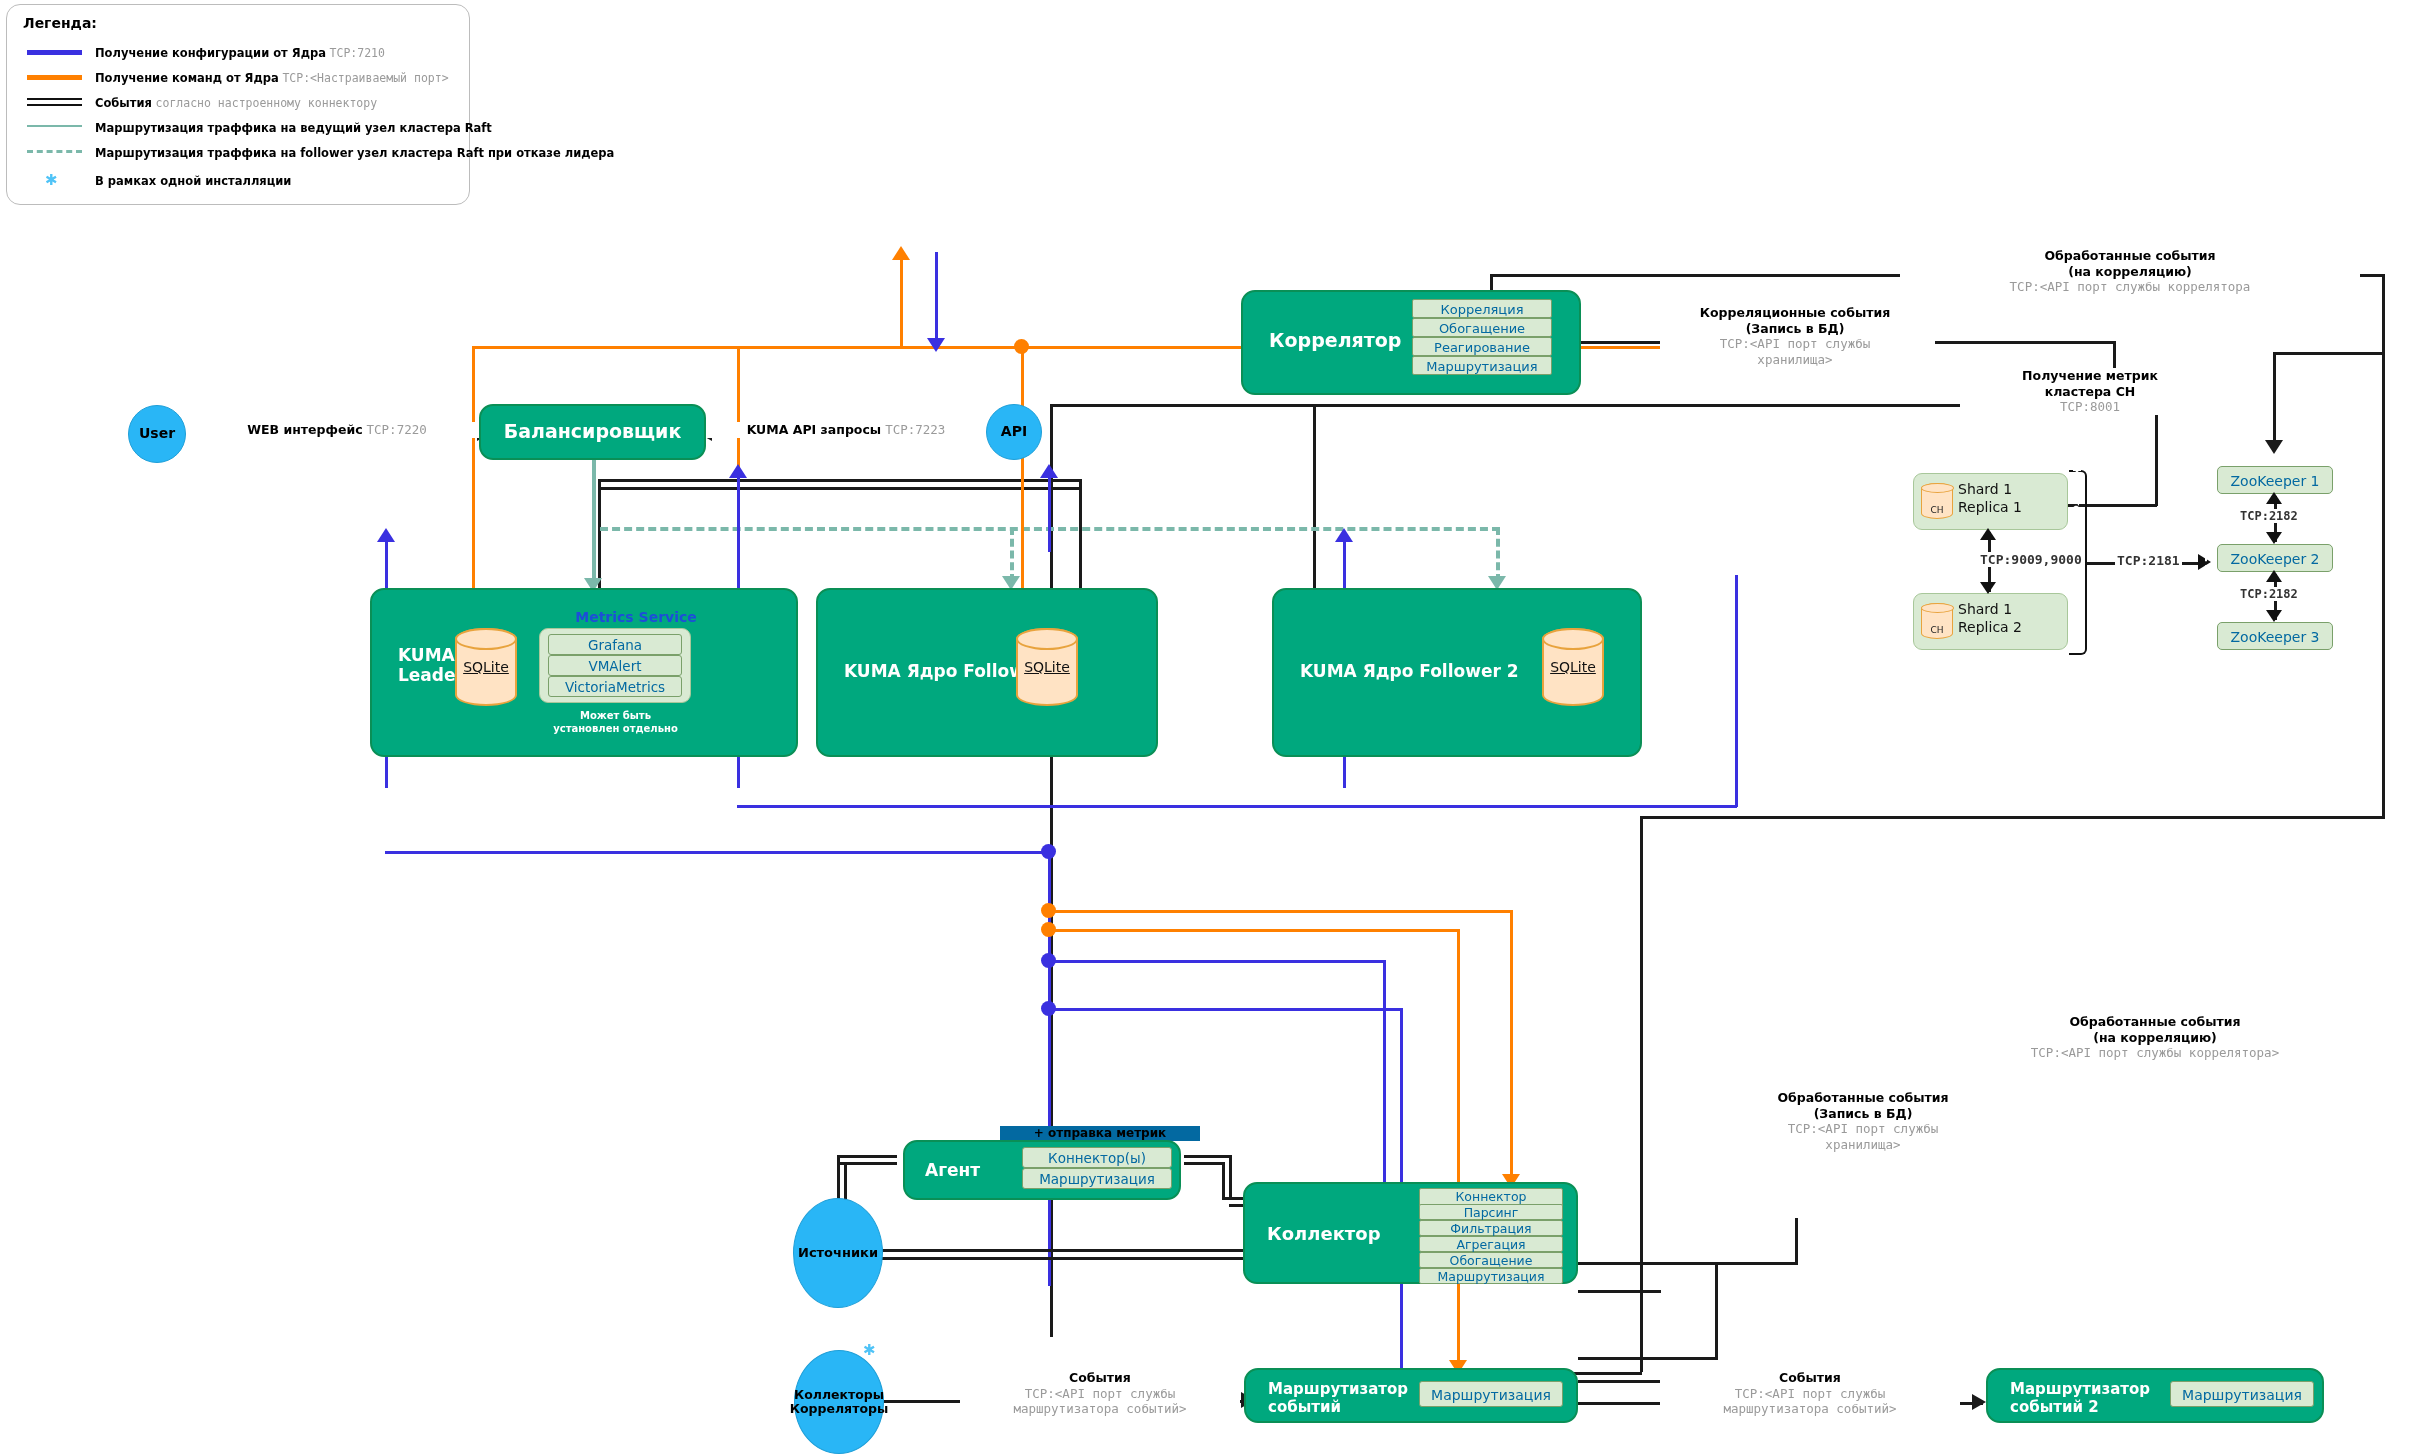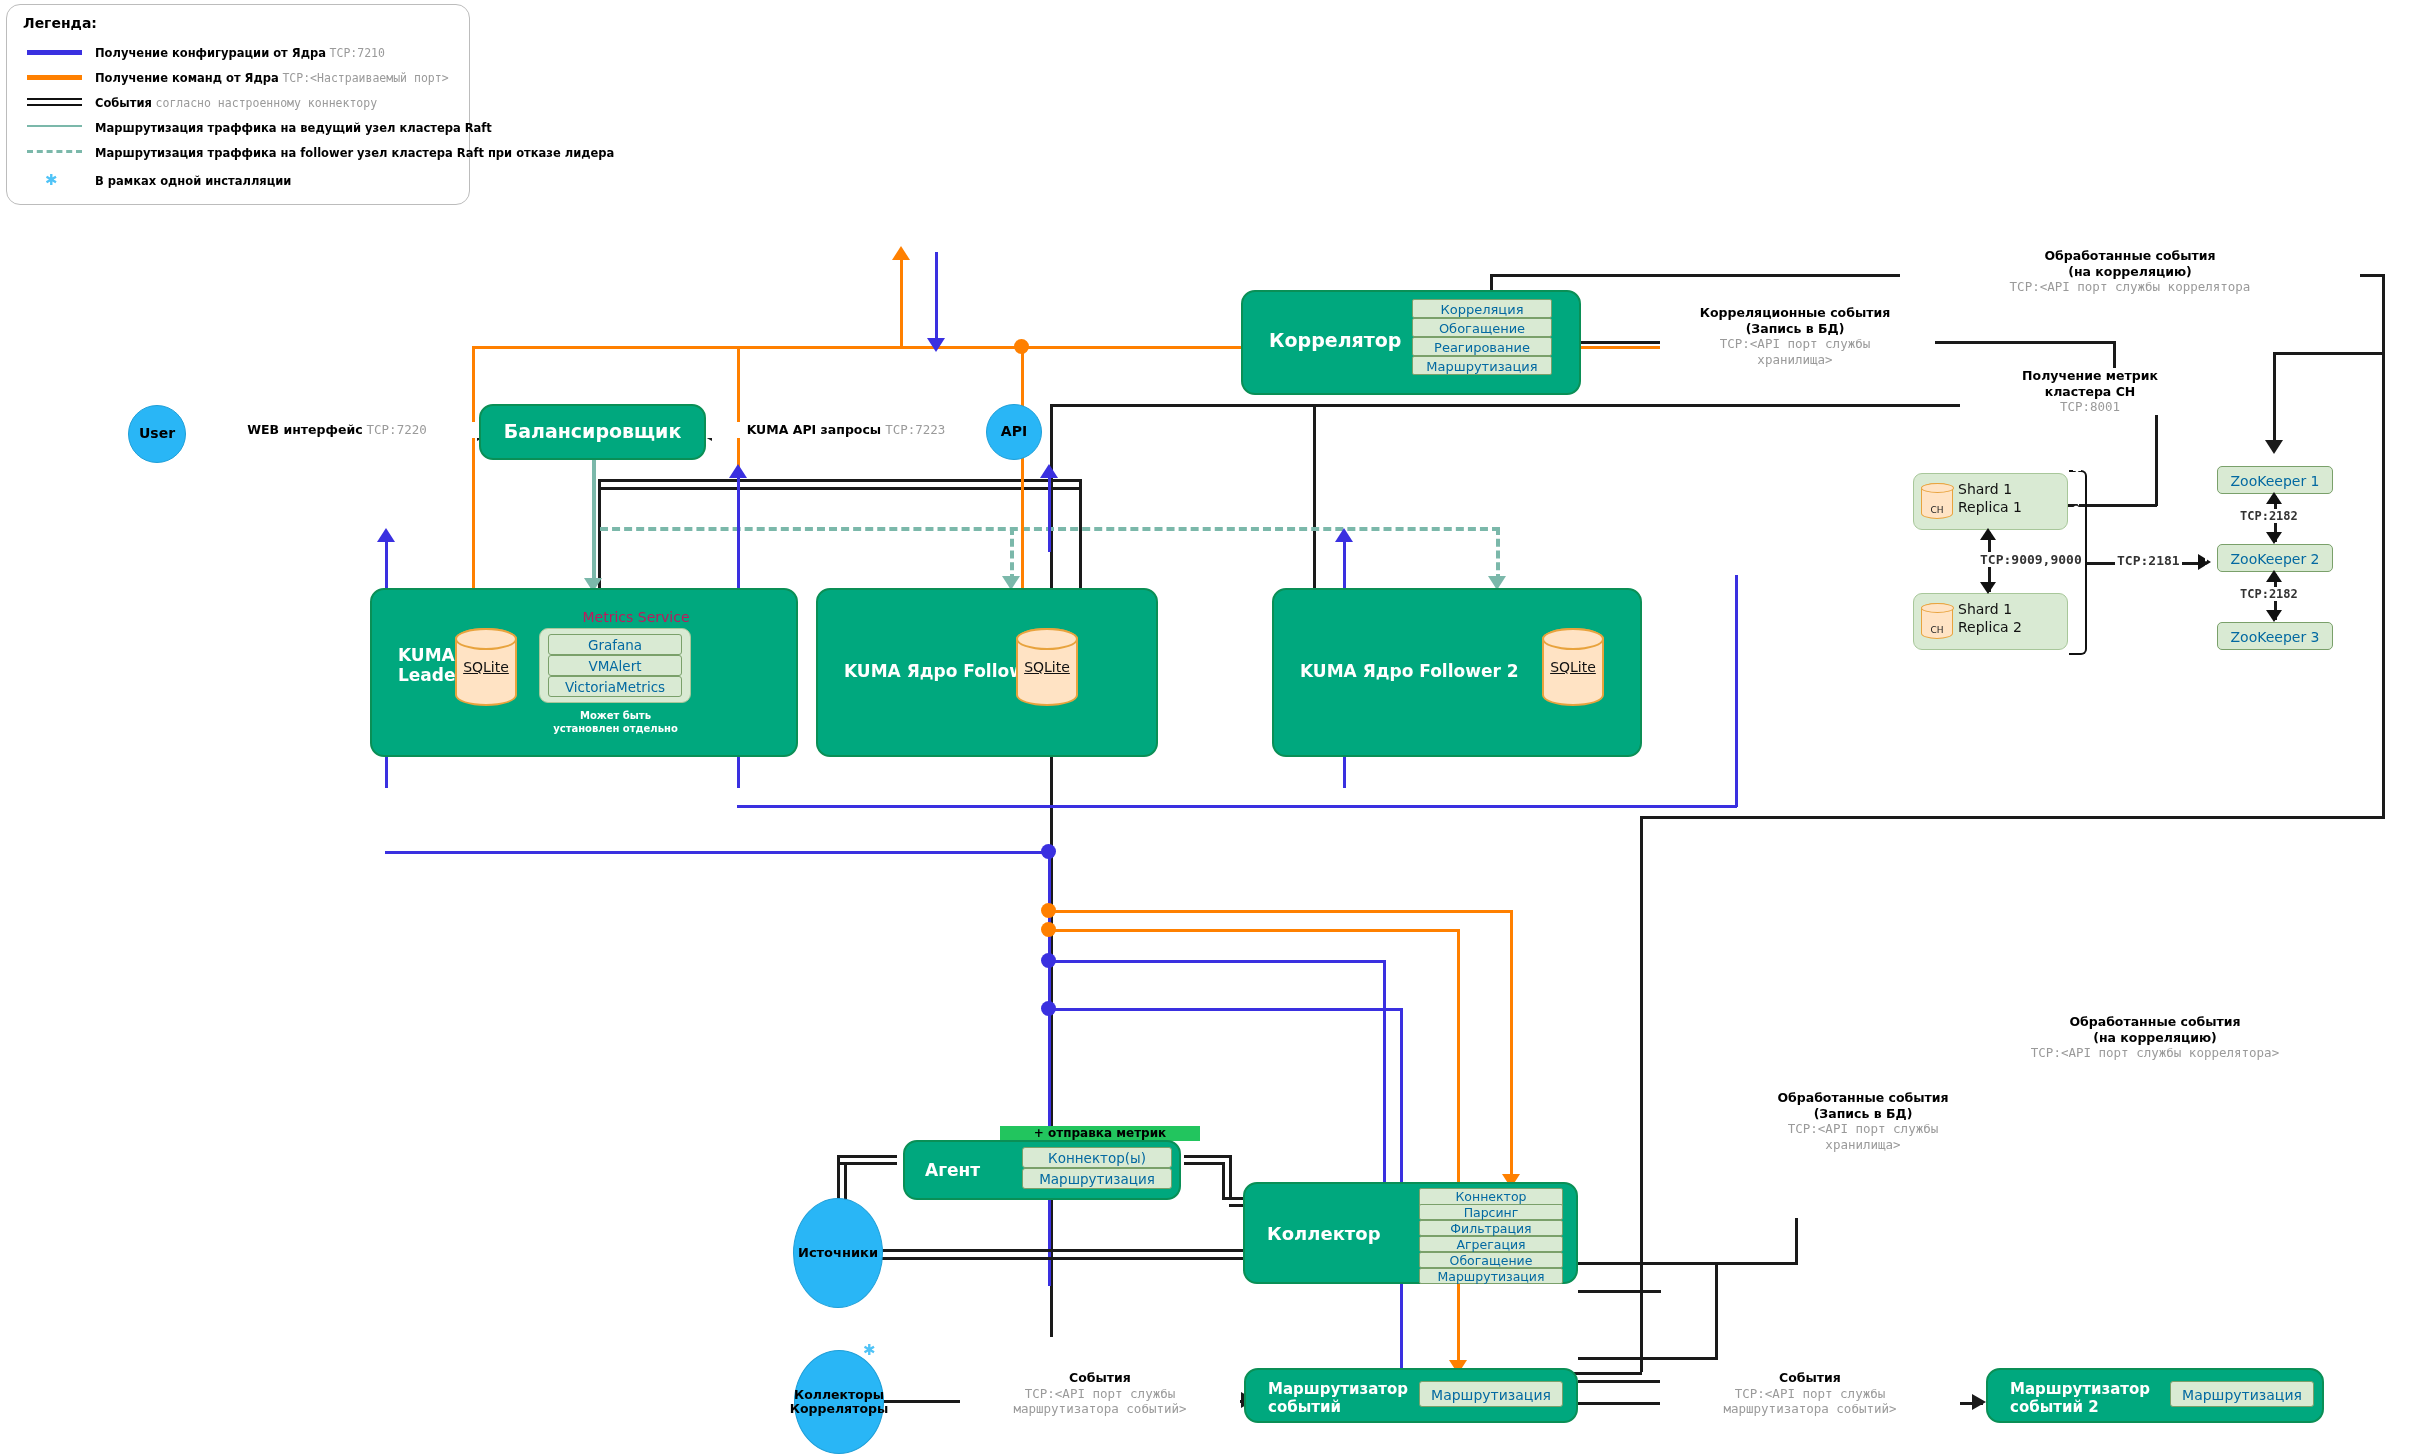--- a/index.html
+++ b/index.html
@@ -279,40 +279,40 @@
     <i style="white-space:pre-line">TCP:&lt;API порт службы
 маршрутизатора событий&gt;</i>
   </div>
 
   <div class="lbl" style="left:1660px;top:1370px;width:300px;font-size:12.5px;background:#fff">
     <b>События</b><br>
     <i style="white-space:pre-line">TCP:&lt;API порт службы
 маршрутизатора событий&gt;</i>
   </div>
 
-  <div class="lbl" style="left:1000px;top:1126px;width:200px;font-size:12px;background:#22c55e">
+  <div class="lbl" style="left:1000px;top:1126px;width:200px;font-size:12px;background:#0369a1">
     <b>+ отправка метрик</b>
   </div>
 
   <div class="ellipse" style="left:128px;top:405px;width:58px;height:58px;font-size:14px">
     <span>User</span>
   </div>
 
   <div class="ellipse" style="left:986px;top:404px;width:56px;height:56px;font-size:14px">
     <span>API</span>
   </div>
 
   <div class="node" style="left:479px;top:404px;width:227px;height:56px;justify-content:center">
     <div class="ttl" style="font-size:19px">Балансировщик</div>
   </div>
 
   <div class="node" style="left:370px;top:588px;width:428px;height:169px">
     <div class="ttl" style="position:absolute;left:26px;top:56px;width:150px;font-size:17px">KUMA Ядро Leader</div>
   </div>
-  <div class="abs" style="left:545px;top:609px;width:182px;text-align:center;color:#be185d;font-weight:normal;font-size:14px">Metrics Service</div>
+  <div class="abs" style="left:545px;top:609px;width:182px;text-align:center;color:#1d4ed8;font-weight:bold;font-size:14px">Metrics Service</div>
   <div class="abs" style="left:539px;top:628px;width:152px;height:75px;background:#d9ead3;border:1px solid #a8c79a;border-radius:9px"></div>
   <div class="sub" style="left:548px;top:634px;width:134px;height:21px;line-height:21px;font-size:13.5px;border-radius:3px">Grafana</div>
   <div class="sub" style="left:548px;top:655px;width:134px;height:21px;line-height:21px;font-size:13.5px;border-radius:3px">VMAlert</div>
   <div class="sub" style="left:548px;top:676px;width:134px;height:21px;line-height:21px;font-size:13.5px;border-radius:3px">VictoriaMetrics</div>
   <div class="abs" style="left:528px;top:709px;width:175px;text-align:center;color:#fff;font-weight:bold;font-size:10px;line-height:1.3;white-space:pre-line">Может быть
 установлен отдельно</div>
   <div class="cyl" style="left:455px;top:628px;width:62px;height:78px">
     <span>SQLite</span>
   </div>
 

